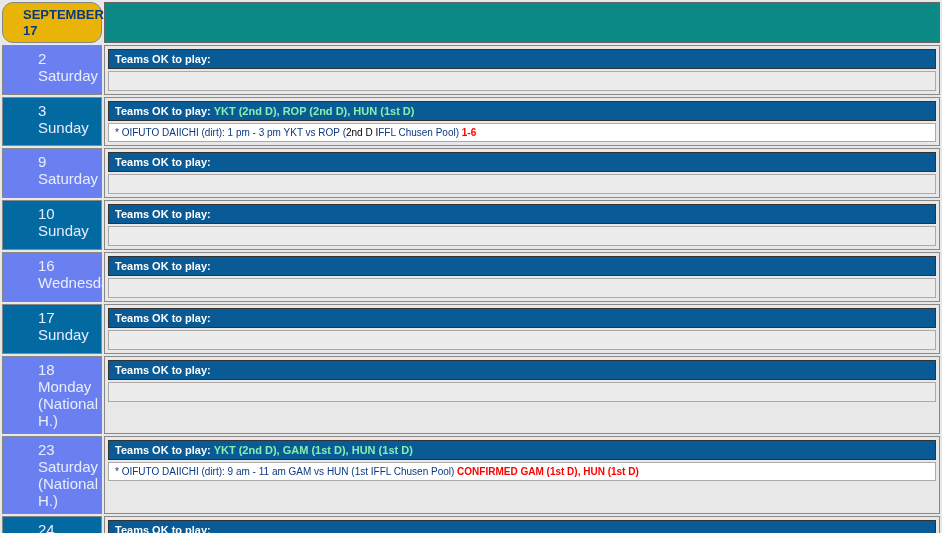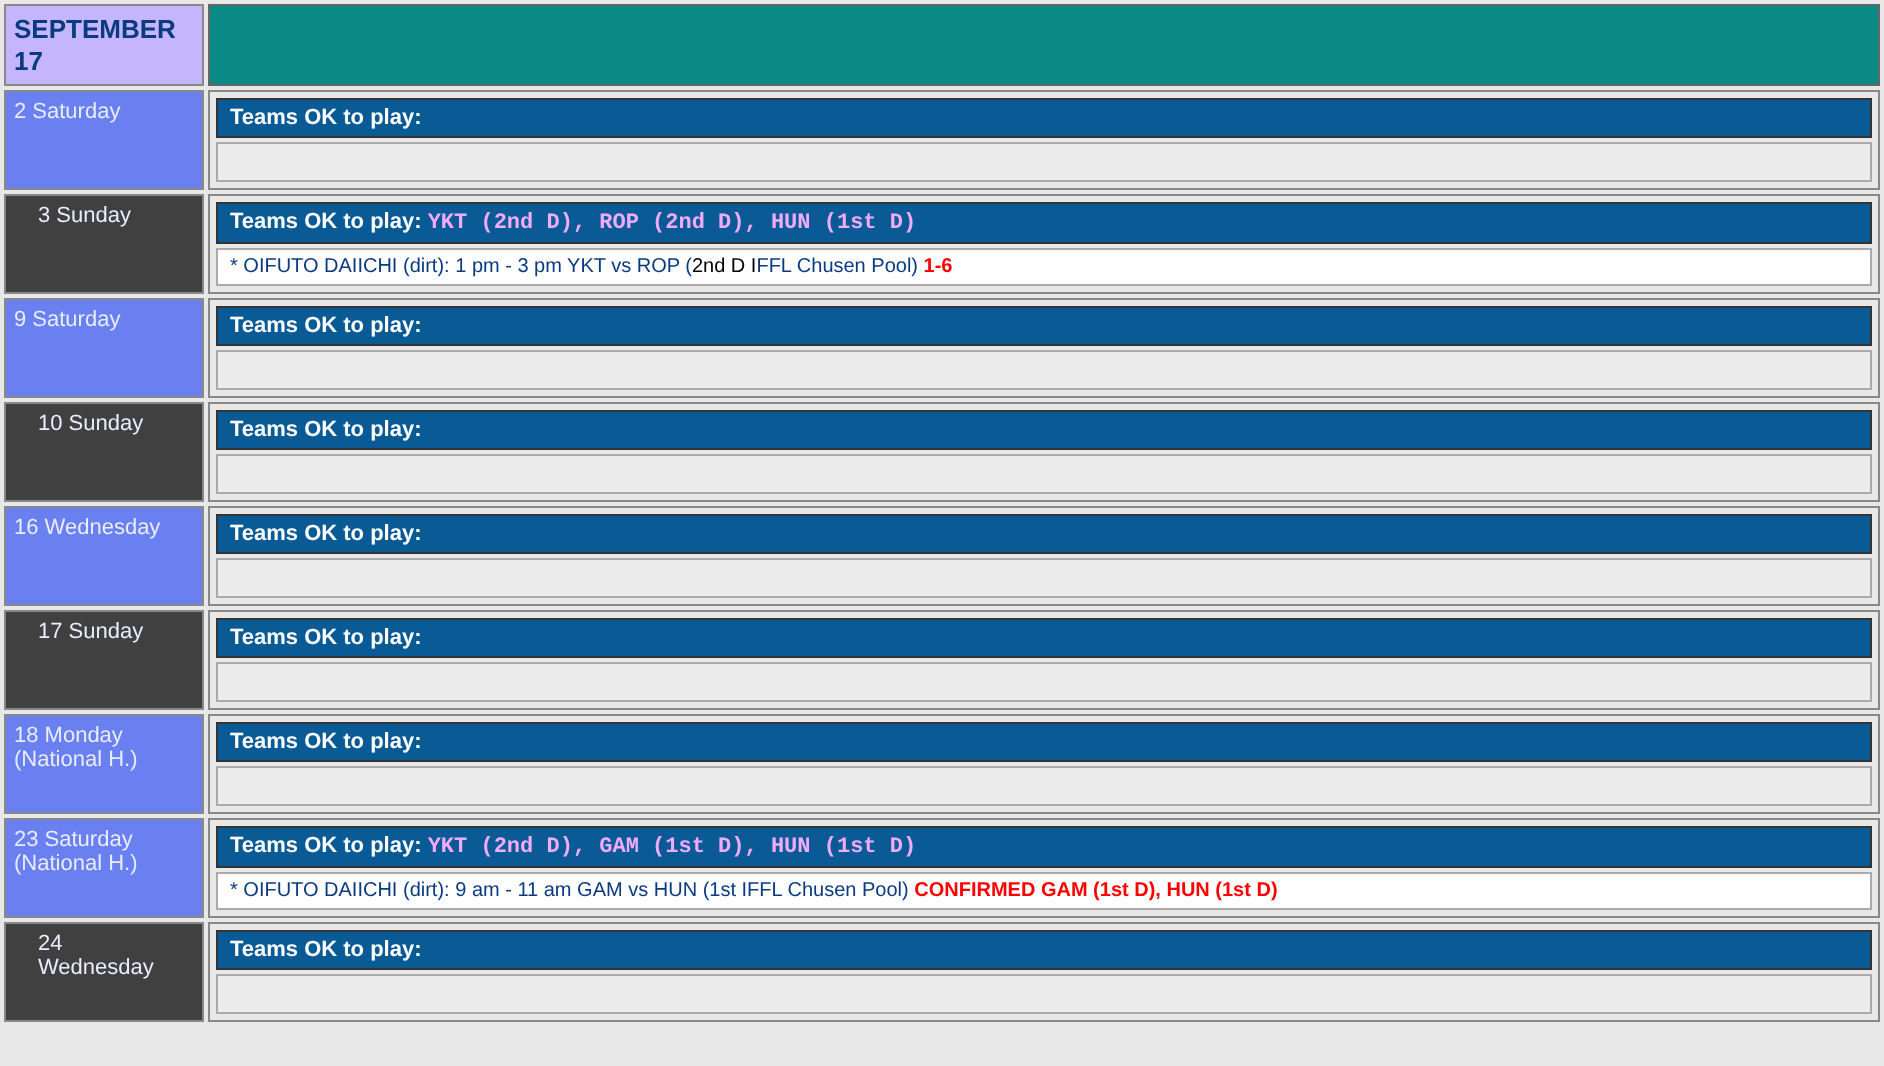--- a/index.html
+++ b/index.html
@@ -1,31 +1,31 @@
 <!DOCTYPE html>
 <html><head>
 <meta charset="utf-8">
 <style>
   * { box-sizing: border-box; margin: 0; padding: 0; }
   body { font-family: Verdana, Geneva, sans-serif; font-size: 12px; background: #e8e8e8; }
   .grid { display: grid; grid-template-columns: 100px 1fr; gap: 2px; padding: 2px; }
   .cell { border: 1px solid #888;}
-  .month-head { background: #c4b5fd; color: #0a3a80; font-weight: bold; padding: 4px 4px; font-size: 13px; line-height: 1.2; }
+  .month-head { background: #eab308; color: #0a3a80; font-weight: bold; padding: 4px 20px; font-size: 13px; line-height: 1.2; border-radius: 11px; }
   .month-head-right { background: #0b8a85; border:1px solid #666;}
   .date-blue  { background: #6a80f0; color: #e8ecff; font-size: 12px; padding: 4px 4px; vertical-align: top; min-height: 48px; }
-  .date-dark  { background: #404040; color: #e8ecff; font-size: 12px; padding: 4px 16px; vertical-align: top; min-height: 48px; }
+  .date-dark  { background: #0369a1; color: #e8ecff; font-size: 12px; padding: 4px 4px; vertical-align: top; min-height: 48px; }
   .content { background: #e8e8e8; padding: 3px; display:flex; flex-direction:column; gap:2px;}
   .bar { background: #0a5a96; border:1px solid #333; color: #fff; padding: 3px 6px; font-weight: bold; font-size: 11px;}
-  .bar .red { color:#f0abfc; font-weight:bold;font-family:Liberation Mono, monospace;}
+  .bar .red { color:#86efac; font-weight:bold;}
   .body-box { background: #fff; border:1px solid #aaa; padding: 3px 6px; font-size: 10px; min-height:18px;}
   .body-box.empty { background:#ececec; min-height:20px;}
   .blue-txt { color:#0a3a80; }
   .red-txt  { color:#ff0000; font-weight:bold;}
   .black-txt{ color:#000; }
-  .small-sub { font-size:11px; }
+  .small-sub { font-size:15px;margin-left:31px; }
 </style>
 </head>
 <body>
 
 <div class="grid" id="grid">
   <div class="cell month-head">SEPTEMBER 17</div>
   <div class="cell month-head-right"></div>
 <div class="cell date-blue">
       <div class="small-sub">2 Saturday</div>
     </div>

